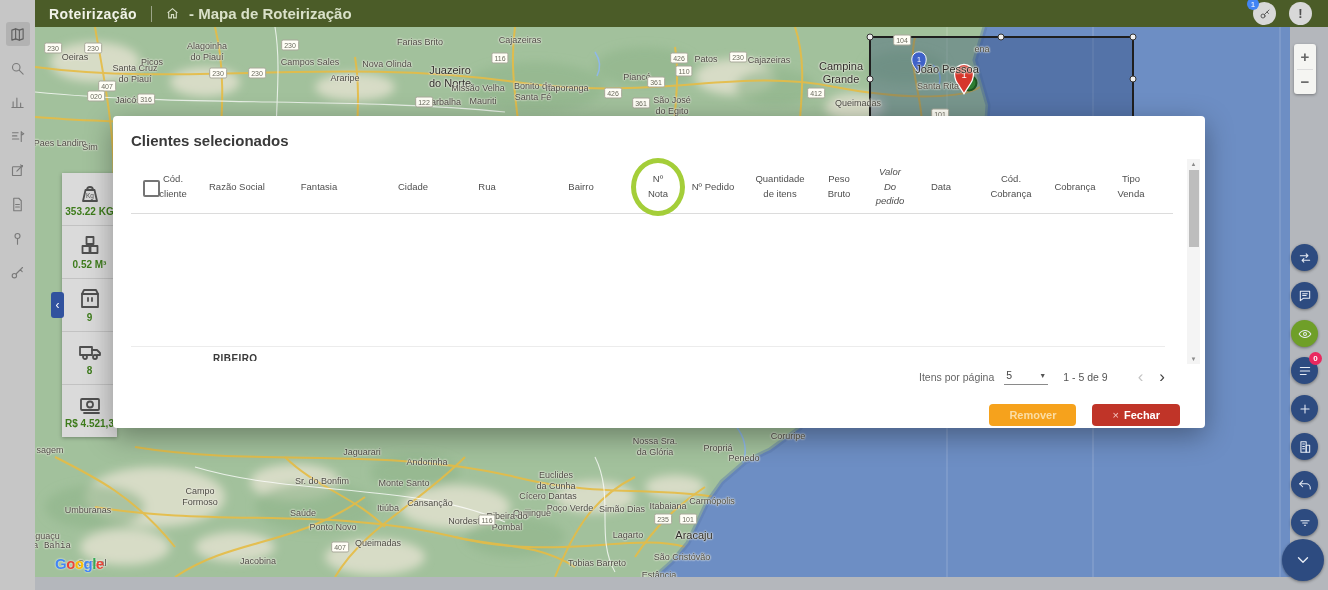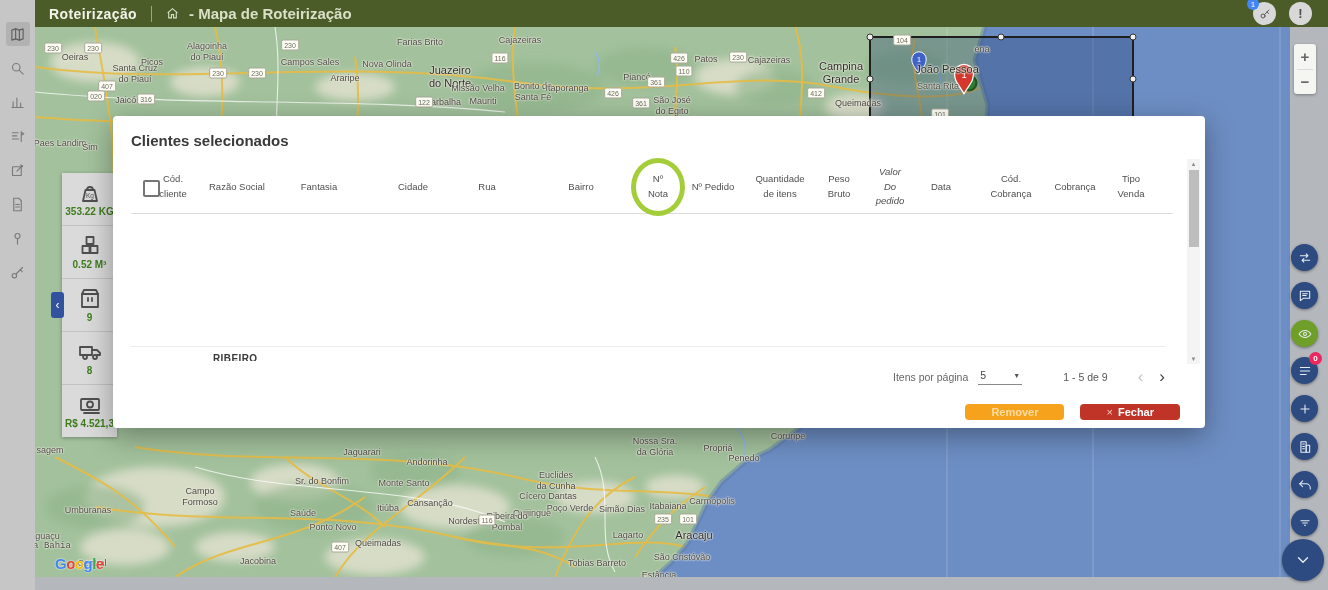--- a/index.html
+++ b/index.html
@@ -74,27 +74,27 @@
   .rowclip span{position:absolute;left:82px;top:2px;font-size:10px;font-weight:bold;color:#3a3a3a;letter-spacing:.4px}
   .mscroll{position:absolute;right:5px;top:43px;width:13px;height:205px;background:#f4f4f4}
   .mscroll .sar{position:absolute;left:0;width:13px;height:10px;text-align:center;font-size:6px;color:#8a8a8a;
                 line-height:10px;cursor:pointer}
   .mscroll .thumb{position:absolute;top:11px;left:1.5px;width:10px;height:77px;background:#bdbdbd;cursor:pointer}
   .pgn{position:absolute;right:32px;top:253px;display:flex;align-items:center;font-size:10.5px;color:#666}
   .pgn .ipp{margin-right:10px}
   .pgn .sel{border-bottom:1px solid #8a8a8a;width:40px;display:inline-flex;justify-content:space-between;
             align-items:center;padding:0 2px 3px 2px;cursor:pointer;color:#444}
   .pgn .caret{font-size:7px;color:#555}
-  .pgn .range{margin:0 22px 0 41px;color:#555}
+  .pgn .range{margin:0 22px 0 15px;color:#555}
   .pgn .pbtn{background:none;border:none;font-size:17px;line-height:14px;padding:0 8px;cursor:pointer}
   .pgn .prev{color:#c4c4c4}
   .pgn .next{color:#444}
   .btns{position:absolute;right:25px;top:288px;display:flex;gap:16px}
-  .btn{height:16px;border:none;border-radius:4px;font-size:11px;font-weight:bold;display:flex;align-items:center;
-       padding:0 26px;cursor:pointer;font-family:inherit}
+  .btn{height:22px;border:none;border-radius:4px;font-size:11px;font-weight:bold;display:flex;align-items:center;
+       padding:0 20px;cursor:pointer;font-family:inherit}
   .btn.remove{background:#f6a21c;color:#fbdda4}
   .btn.close{background:#c03428;color:#fff;gap:5px}
   .btn.close .x{font-weight:normal;color:#f4c6c0}
   
   .fab{position:absolute;left:1291px;width:27px;height:27px;border-radius:50%;background:#2d4b80;color:#e8edf5;
        display:flex;align-items:center;justify-content:center;z-index:25;border:none;cursor:pointer;
        box-shadow:0 1px 3px rgba(0,0,0,.4);padding:0}
   .fab svg{width:14px;height:14px}
   .fab.active{background:#6f9f28}
   .fab.large{width:42px;height:42px;left:1282px}

